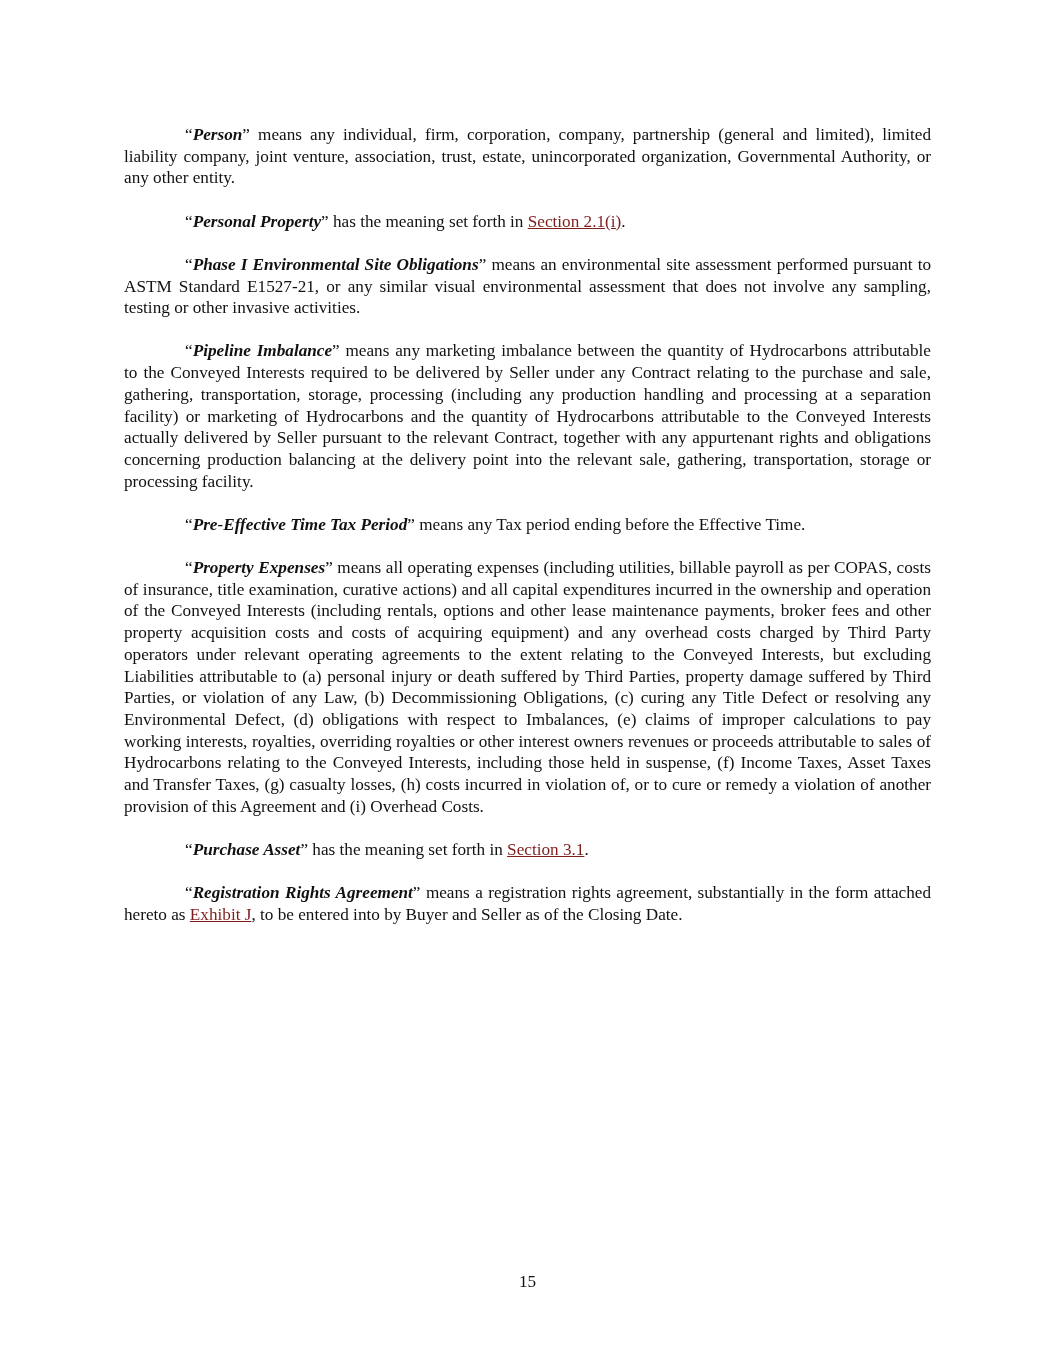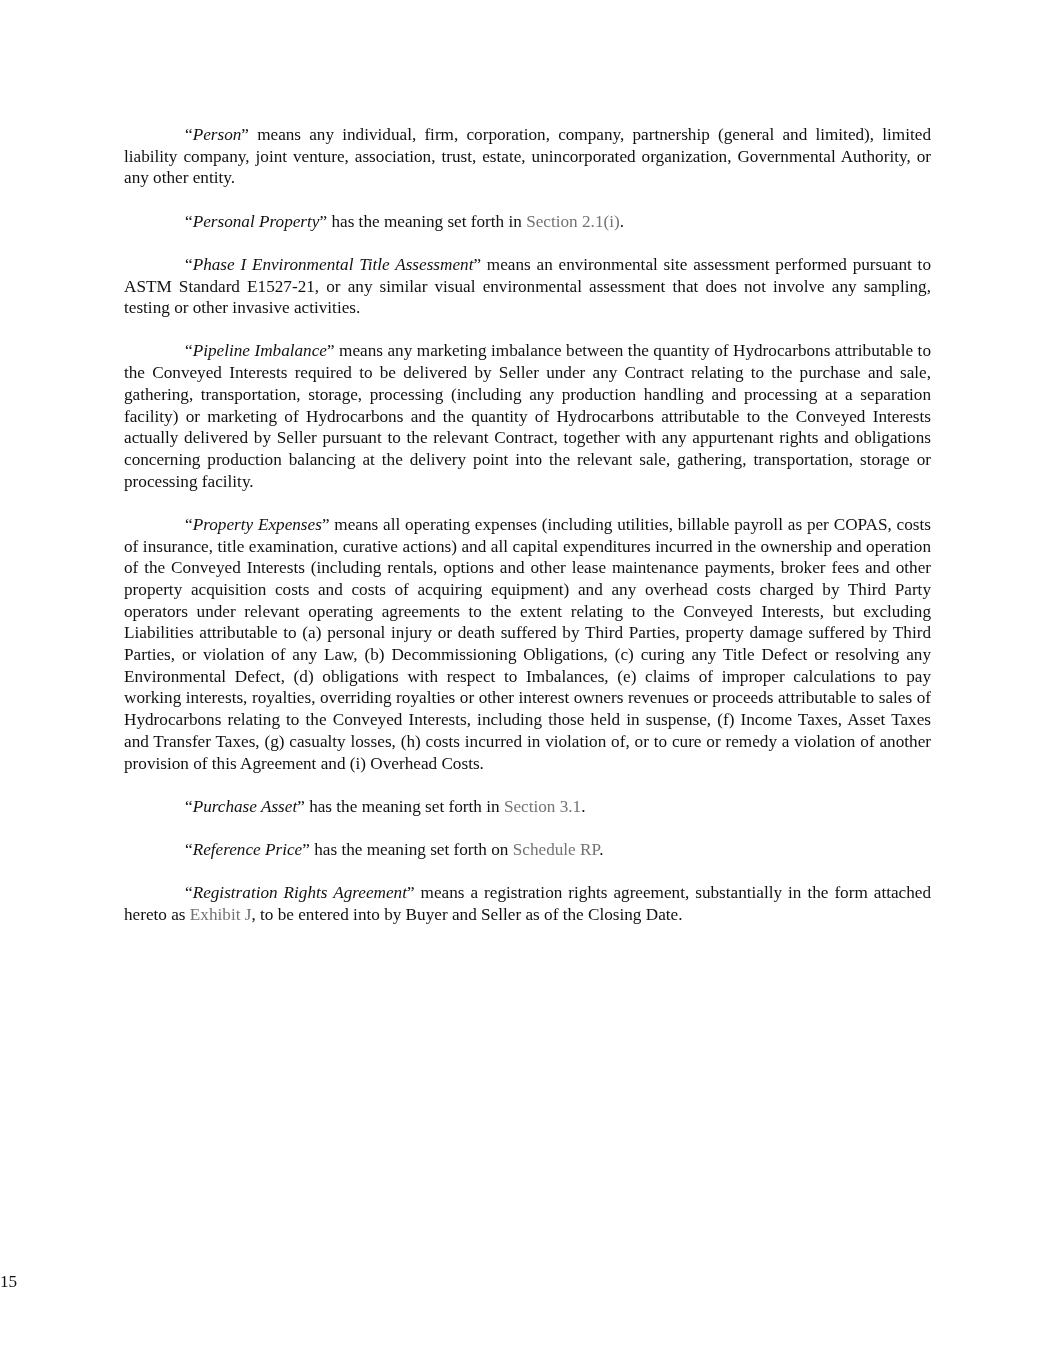--- a/index.html
+++ b/index.html
@@ -12,53 +12,54 @@
     font-family: "Liberation Serif", serif;
     font-size: 17.2px;
     line-height: 21.7px;
     color: #111111;
   }
   .para {
     margin: 0 0 21.5px 0;
     text-align: justify;
     text-indent: 61px;
   }
-  .term { font-weight: normal; font-style: italic; }
-  .xref { color: #737373; cursor: pointer; }
+  .term { font-weight: bold; font-style: italic; }
+  .xref { text-decoration: underline; color: #7f1d1d; cursor: pointer; }
   .page-number {
     position: absolute;
     left: 0; right: 0;
     top: 1272px;
+    text-align: center;
     font-family: "Liberation Serif", serif;
     font-size: 17.2px;
     color: #111111;
   }
 </style>
 </head>
 <body>
 
 <div class="page">
 
   <p class="para"><span>“</span><span class="term">Person</span><span>”</span><span> means any individual, firm, corporation, company, partnership (general and limited), limited liability company, joint venture, association, trust, estate, unincorporated organization, Governmental Authority, or any other entity.</span></p>
 
   <p class="para"><span>“</span><span class="term">Personal Property</span><span>”</span><span> has the meaning set forth in </span><span class="xref">Section 2.1(i)</span><span>.</span></p>
 
-  <p class="para"><span>“</span><span class="term">Phase I Environmental Title Assessment</span><span>”</span><span> means an environmental site assessment performed pursuant to ASTM Standard E1527-21, or any similar visual environmental assessment that does not involve any sampling, testing or other invasive activities.</span></p>
+  <p class="para"><span>“</span><span class="term">Phase I Environmental Site Obligations</span><span>”</span><span> means an environmental site assessment performed pursuant to ASTM Standard E1527-21, or any similar visual environmental assessment that does not involve any sampling, testing or other invasive activities.</span></p>
 
   <p class="para"><span>“</span><span class="term">Pipeline Imbalance</span><span>”</span><span> means any marketing imbalance between the quantity of Hydrocarbons attributable to the Conveyed Interests required to be delivered by Seller under any Contract relating to the purchase and sale, gathering, transportation, storage, processing (including any production handling and processing at a separation facility) or marketing of Hydrocarbons and the quantity of Hydrocarbons attributable to the Conveyed Interests actually delivered by Seller pursuant to the relevant Contract, together with any appurtenant rights and obligations concerning production balancing at the delivery point into the relevant sale, gathering, transportation, storage or processing facility.</span></p>
 
+  <p class="para"><span>“</span><span class="term">Pre-Effective Time Tax Period</span><span>”</span><span> means any Tax period ending before the Effective Time.</span></p>
 
 
 
 
 
   <p class="para"><span>“</span><span class="term">Property Expenses</span><span>”</span><span> means all operating expenses (including utilities, billable payroll as per COPAS, costs of insurance, title examination, curative actions) and all capital expenditures incurred in the ownership and operation of the Conveyed Interests (including rentals, options and other lease maintenance payments, broker fees and other property acquisition costs and costs of acquiring equipment) and any overhead costs charged by Third Party operators under relevant operating agreements to the extent relating to the Conveyed Interests, but excluding Liabilities attributable to (a) personal injury or death suffered by Third Parties, property damage suffered by Third Parties, or violation of any Law, (b) Decommissioning Obligations, (c) curing any Title Defect or resolving any Environmental Defect, (d) obligations with respect to Imbalances, (e) claims of improper calculations to pay working interests, royalties, overriding royalties or other interest owners revenues or proceeds attributable to sales of Hydrocarbons relating to the Conveyed Interests, including those held in suspense, (f) Income Taxes, Asset Taxes and Transfer Taxes, (g) casualty losses, (h) costs incurred in violation of, or to cure or remedy a violation of another provision of this Agreement and (i) Overhead Costs.</span></p>
 
   <p class="para"><span>“</span><span class="term">Purchase Asset</span><span>”</span><span> has the meaning set forth in </span><span class="xref">Section 3.1</span><span>.</span></p>
 
 
-  <p class="para"><span>“</span><span class="term">Reference Price</span><span>”</span><span> has the meaning set forth on </span><span class="xref">Schedule RP</span><span>.</span></p>
 
   <p class="para"><span>“</span><span class="term">Registration Rights Agreement</span><span>”</span><span> means a registration rights agreement, substantially in the form attached hereto as </span><span class="xref">Exhibit J</span><span>, to be entered into by Buyer and Seller as of the Closing Date.</span></p>
 
 </div>
 
 <div class="page-number">15</div>
 
 </body></html>

